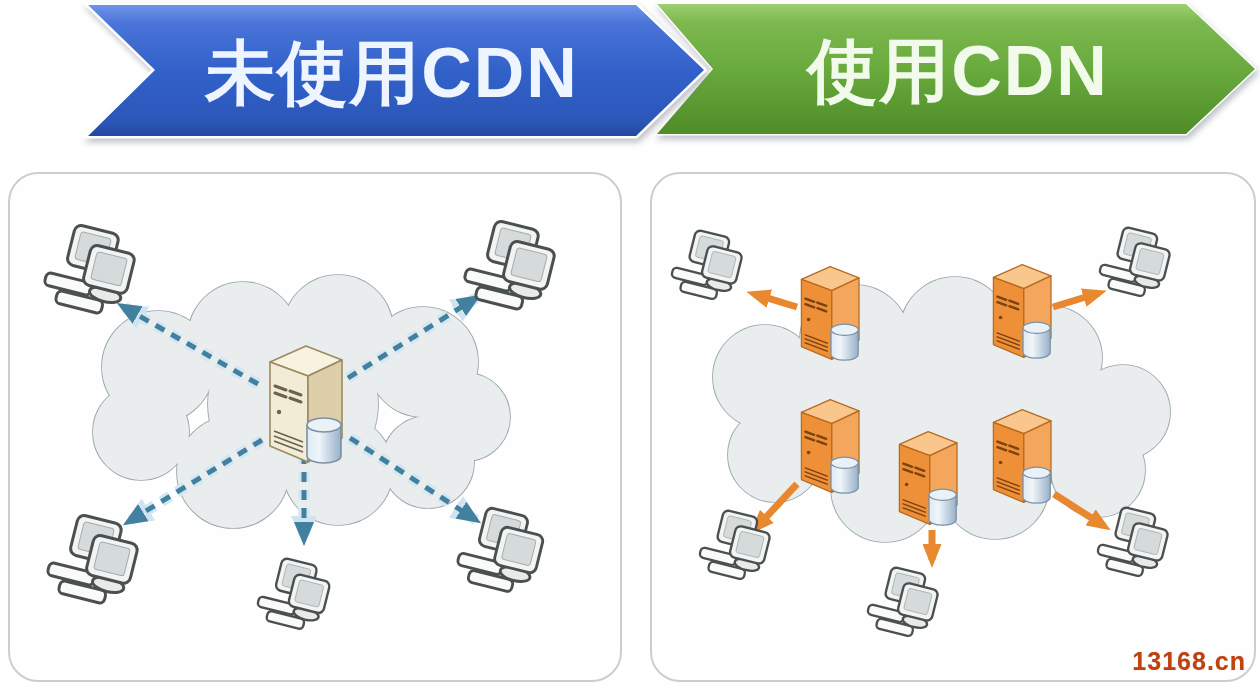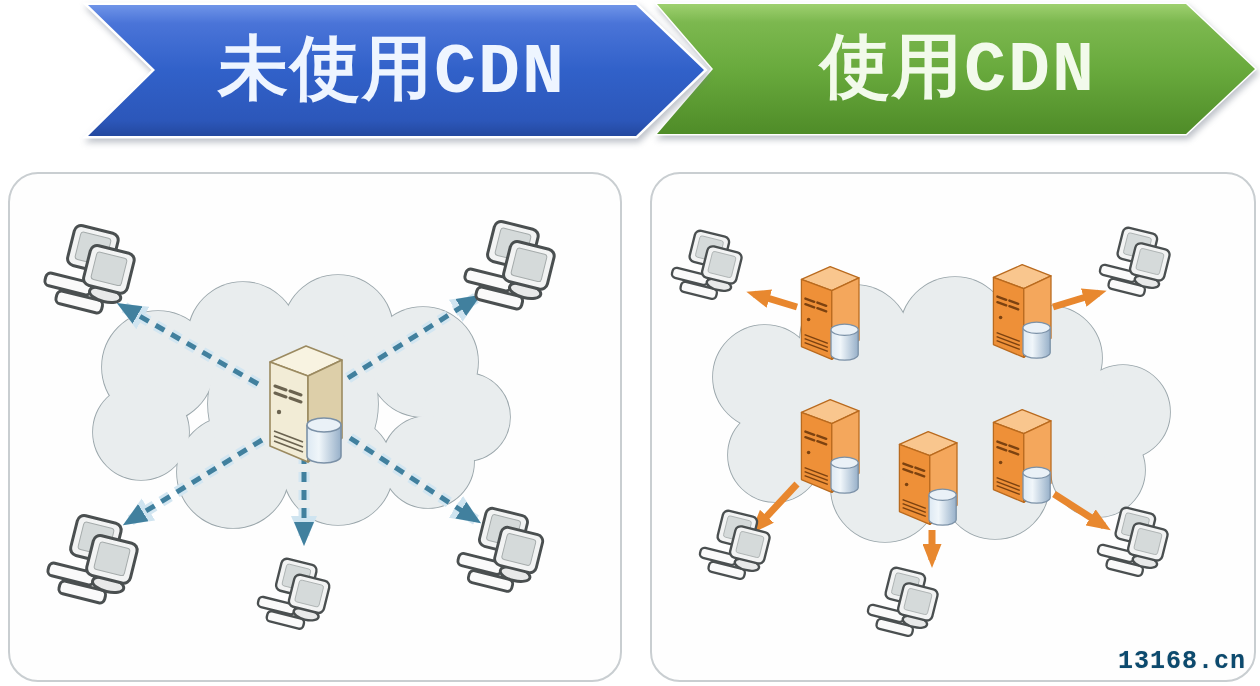--- a/index.html
+++ b/index.html
@@ -1,17 +1,17 @@
 <!DOCTYPE html>
 <html><head>
 <meta charset="utf-8">
 <style>
   html,body{margin:0;padding:0;background:#ffffff;}
   .stage{position:relative;width:1260px;height:686px;background:#ffffff;overflow:hidden;
-         font-family:Liberation Mono, monospace;}
+         font-family:Liberation Sans, sans-serif;}
 
   
   .banners{position:absolute;left:0;top:0;}
   .banner-poly{filter:drop-shadow(2px 4px 3px rgba(110,120,135,.45));}
   .banner-blue{fill:url(#gBlue);stroke:#ffffff;stroke-width:5;paint-order:stroke;}
   .banner-green{fill:url(#gGreen);stroke:#ffffff;stroke-width:3;paint-order:stroke;}
   .banner-text{font-size:70px;font-weight:bold;letter-spacing:2px;
                text-anchor:middle;}
   .banner-text.blue{fill:#eef5ff;}
   .banner-text.green{fill:#f2faeb;}
@@ -41,21 +41,21 @@
   .server-orange{--stop:#f9c68e;--sfront:#ee9038;--sside:#f4a75c;--sedge:#b96a1e;--sdet:#7c4210;}
 
   
   .kb rect{fill:#fafafa;stroke:#4a4f50;stroke-width:3;}
   .mon{fill:#f2f3f3;stroke:#4a4f50;stroke-width:3;}
   .scr{fill:#d5dada;stroke:#a5abab;stroke-width:1;}
   .mbase{fill:#e8e9e9;stroke:#4a4f50;stroke-width:3;}
 
   
   .watermark{position:absolute;right:14px;bottom:10px;font-size:25px;font-weight:bold;
-             color:#0c4a6e;letter-spacing:1px;
+             color:#c2410c;letter-spacing:1px;
              text-shadow:0 0 1px rgba(130,140,140,.6);}
 </style>
 </head>
 <body>
 
 <div class="stage">
 
   <svg width="0" height="0" style="position:absolute" aria-hidden="true">
     <defs>
       <linearGradient id="gBlue" x1="0" y1="0" x2="0" y2="1">

